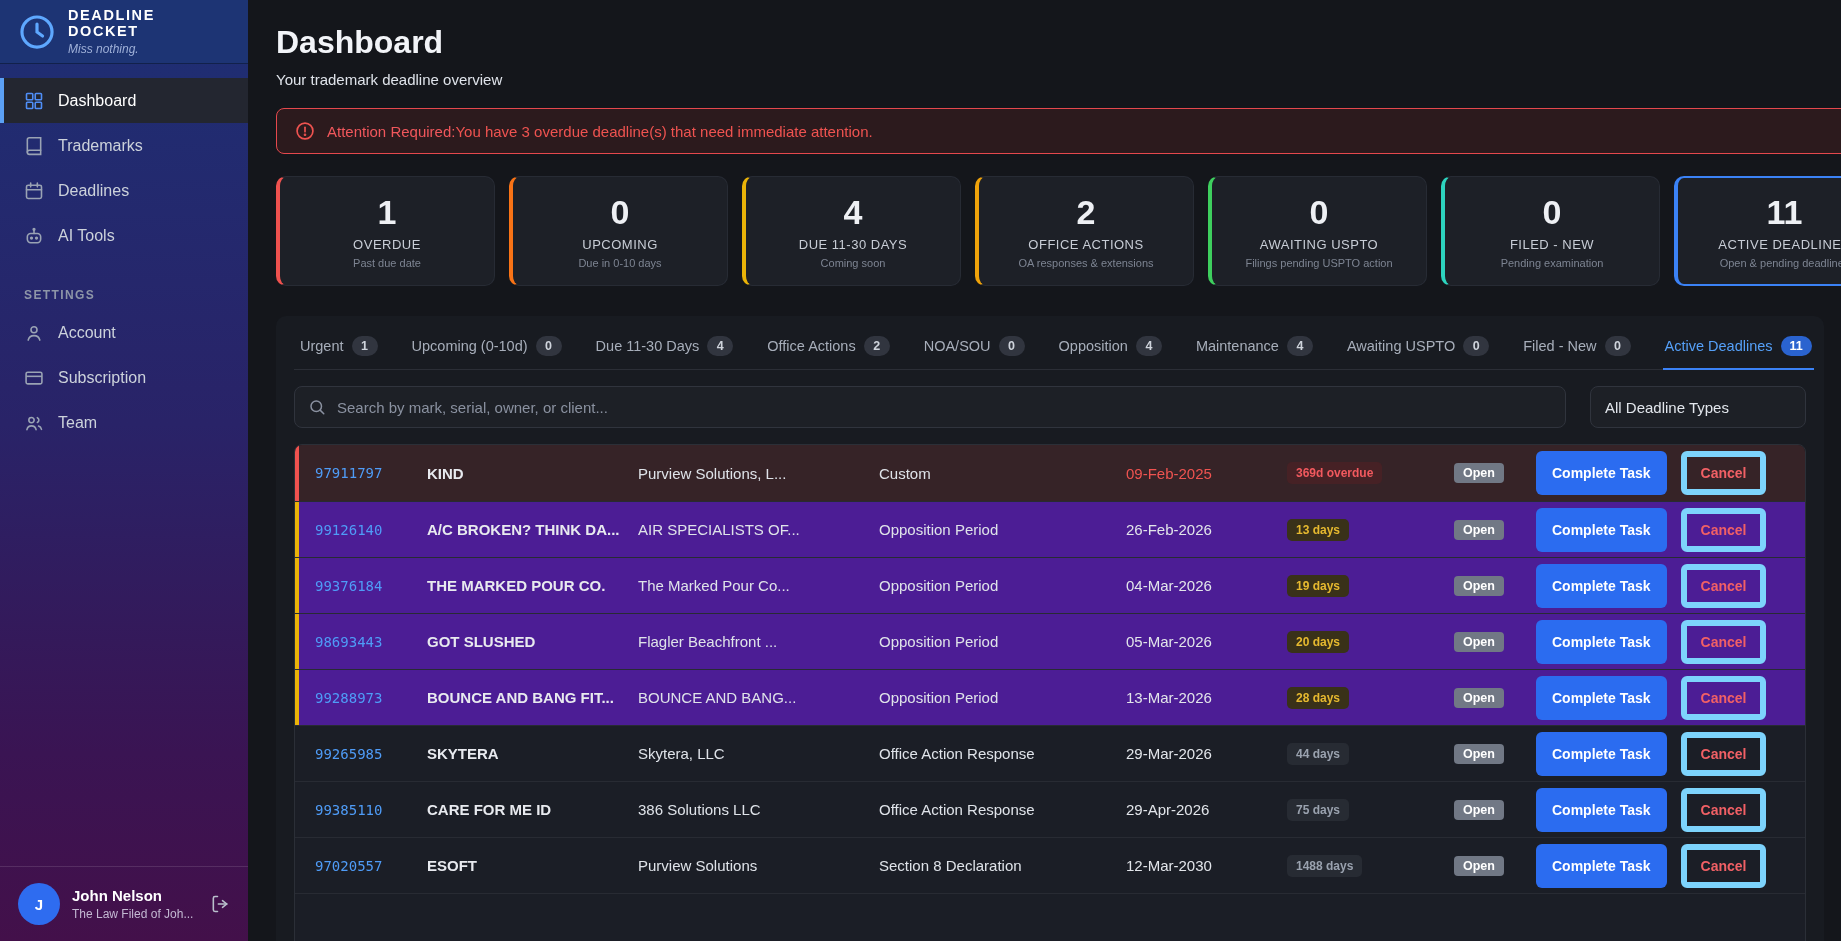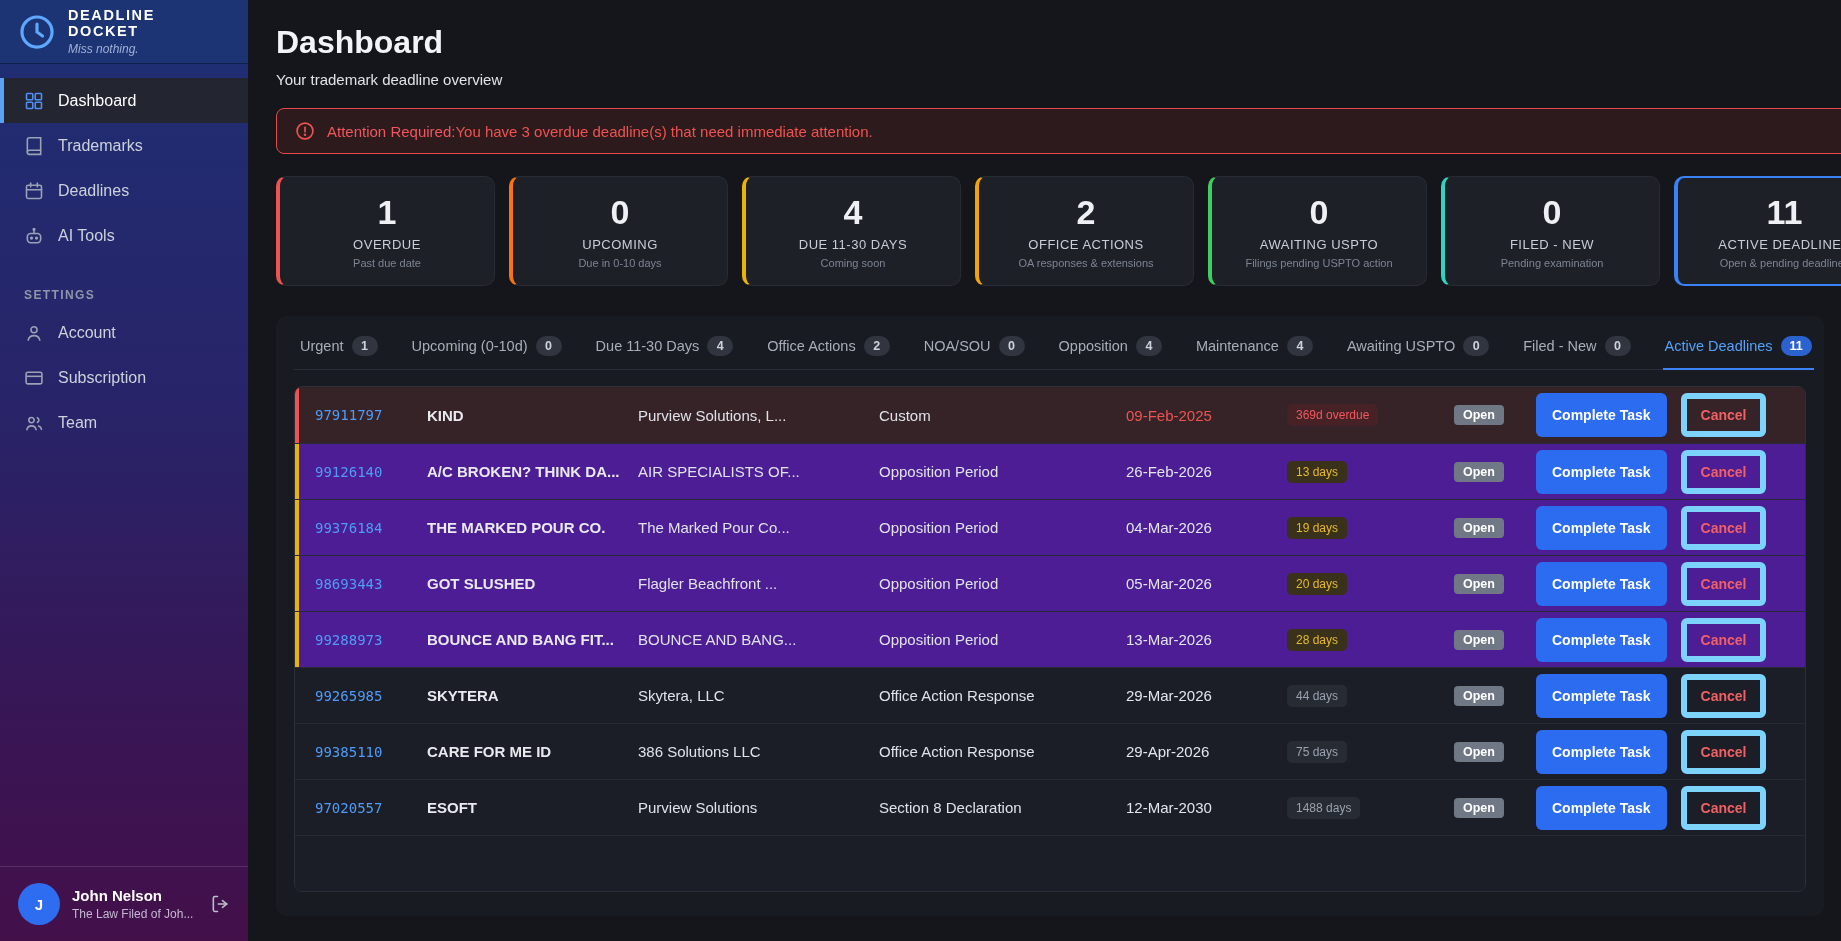--- a/index.html
+++ b/index.html
@@ -83,21 +83,21 @@
   .trow { height:56px; }
   .trow + .trow { border-top:1px solid #282b33; }
   .sev-overdue { background:#362327; box-shadow:inset 4px 0 0 #f0524f; }
   .sev-soon    { background:#4c1d95; box-shadow:inset 4px 0 0 #eab308; }
   .sev-normal  { background:#1b1e26; }
   .cell.serial { font-family:"DejaVu Sans Mono", monospace; font-size:14px; color:#4f9cf7; cursor:pointer; }
   .cell.mark  { font-size:15px; font-weight:600; color:#e8eaef; padding-right:14px; }
   .cell.owner, .cell.type { font-size:15px; color:#dfe3e9; padding-right:14px; }
   .cell.date  { font-size:15px; color:#e2e5ea; }
   .sev-overdue .cell.date { color:#ef5350; }
-  .day-badge { display:inline-block; padding:4px 9px; border-radius:5px; font-size:12px; font-weight:400; }
+  .day-badge { display:inline-block; padding:4px 9px; border-radius:5px; font-size:12px; font-weight:700; }
   .db-overdue { background:#462125; color:#f1595e; }
   .db-soon    { background:#393119; color:#e6b92f; }
   .db-muted   { background:#272b33; color:#9aa2af; }
   .status-badge { display:inline-block; background:#717885; color:#ffffff; padding:3px 9px;
     border-radius:4px; font-size:12.5px; font-weight:700; }
   .cell.actions { display:flex; gap:14px; }
   .btn-complete { background:#2b6cf0; color:#fff; border:none; border-radius:6px;
     padding:9px 16px; font-size:14px; font-weight:700; cursor:pointer;
     font-family:"Liberation Sans", sans-serif; }
   .btn-cancel { background:transparent; color:#f16065; border:6px solid #7dd3fc;
@@ -286,20 +286,30 @@
       <div class="tab">
           <span>Filed - New</span>
           <span class="tab-badge">0</span>
         </div>
       <div class="tab active">
           <span>Active Deadlines</span>
           <span class="tab-badge">11</span>
         </div>
     </div>
 
+    <div class="filter-row">
+      <div class="search-wrap">
+        <svg viewBox="0 0 24 24" fill="none" stroke="currentColor" stroke-width="2" stroke-linecap="round">
+            <circle cx="11" cy="11" r="7"></circle>
+            <line x1="16.5" y1="16.5" x2="21" y2="21"></line>
+          </svg>
+        <input class="search-input" type="text" placeholder="Search by mark, serial, owner, or client..." style="">
+      </div>
+      <div class="type-select">All Deadline Types</div>
+    </div>
 
     <div class="table">
 
       <div class="trow sev-overdue">
         <div class="cell serial">97911797</div>
         <div class="cell mark">KIND</div>
         <div class="cell owner">Purview Solutions, L...</div>
         <div class="cell type">Custom</div>
         <div class="cell date">09-Feb-2025</div>
         <div class="cell"><span class="day-badge db-overdue">369d overdue</span></div>

